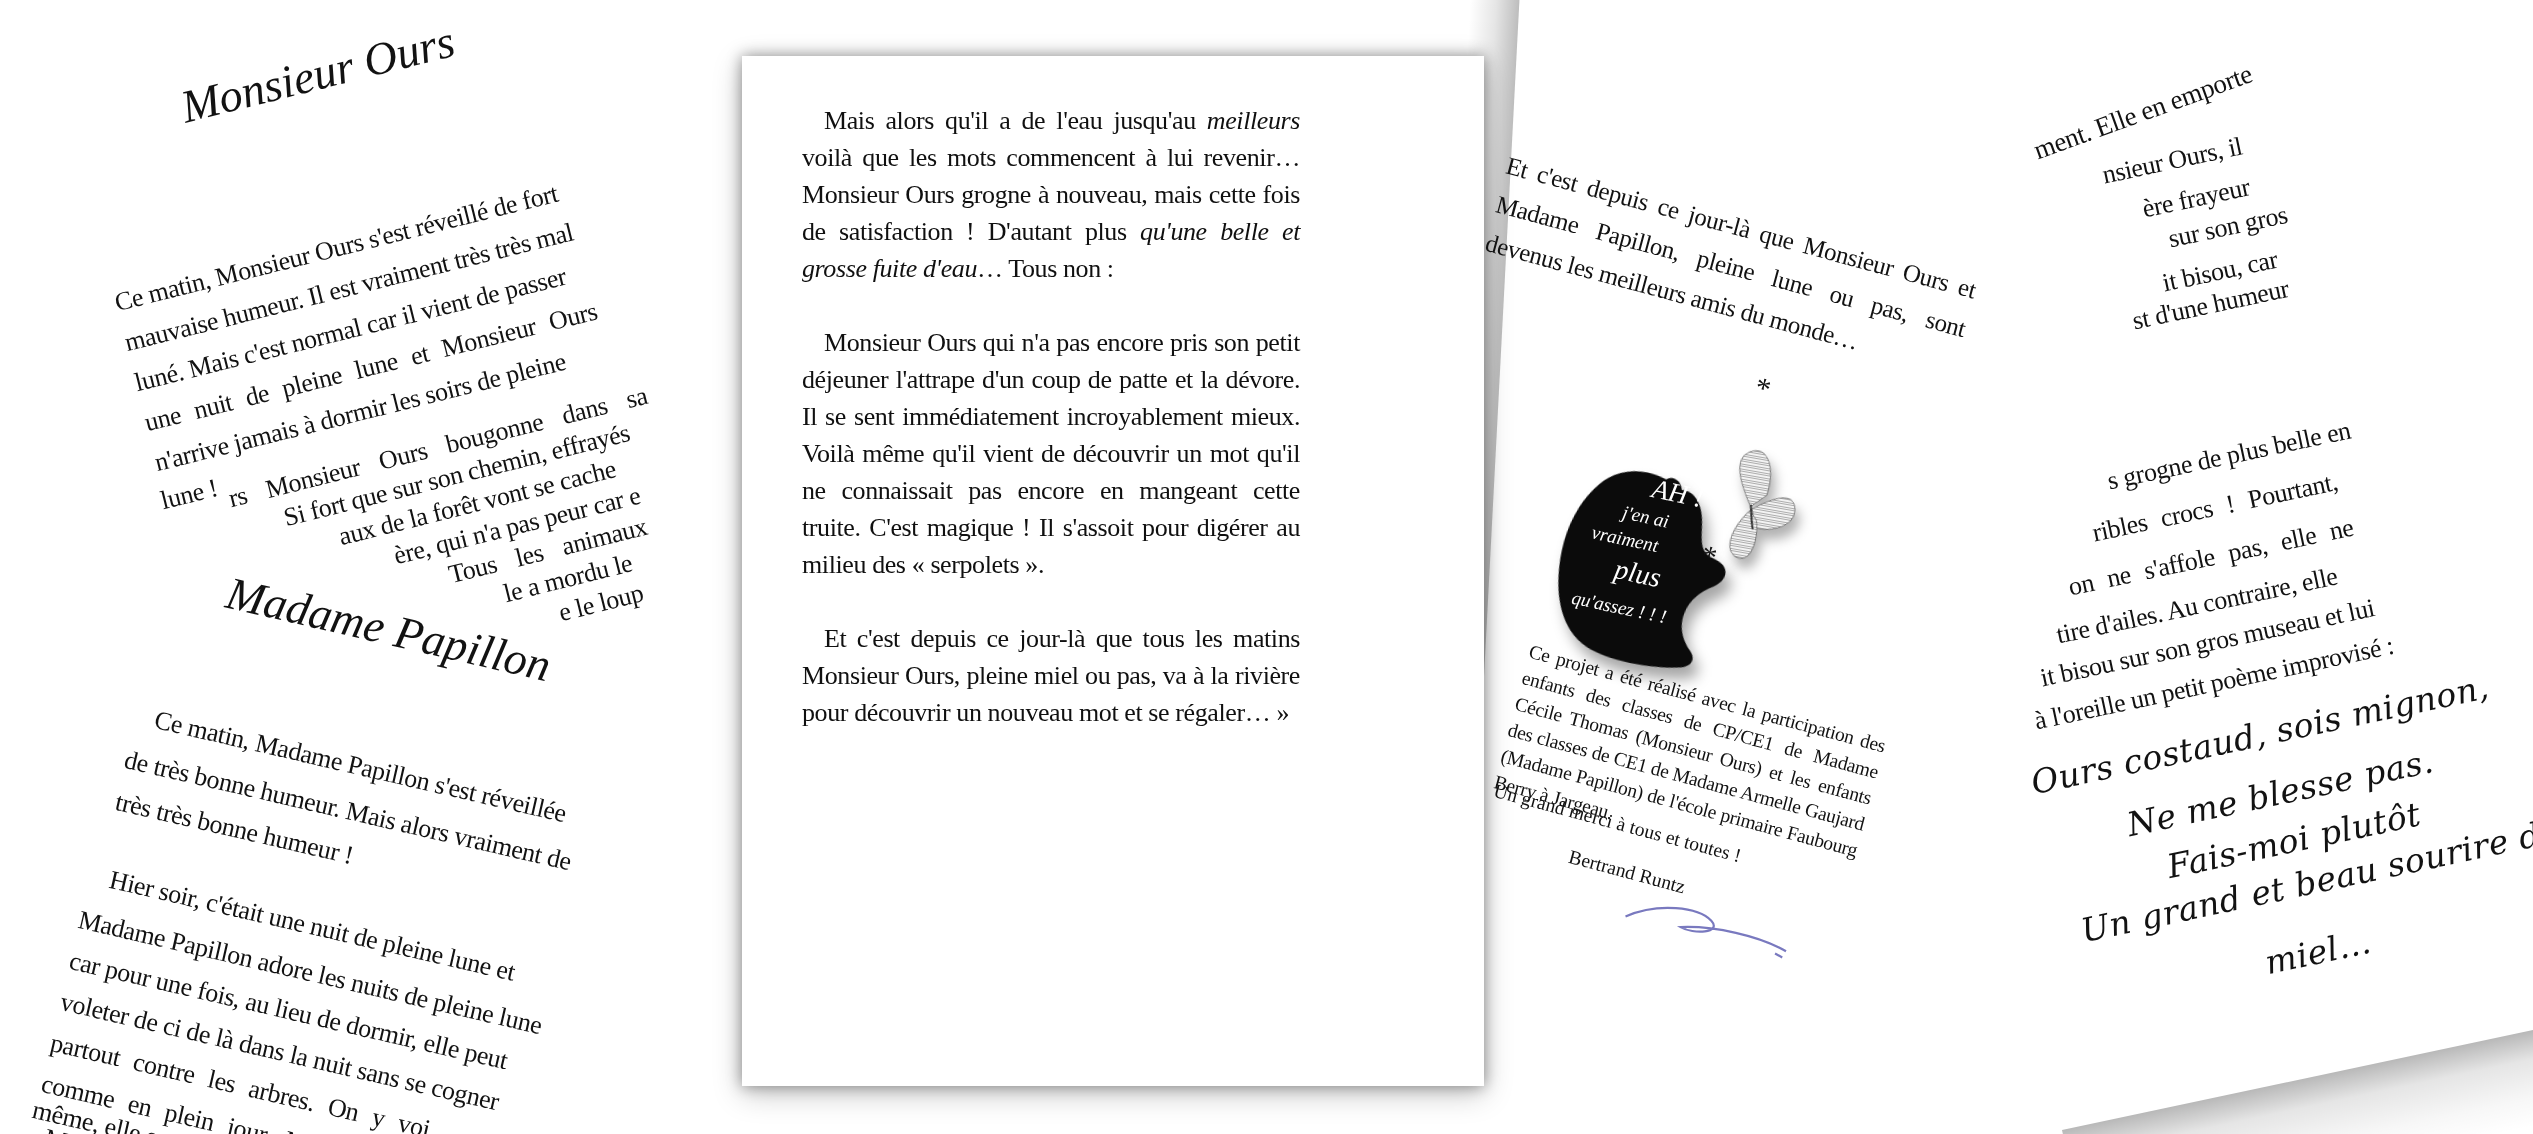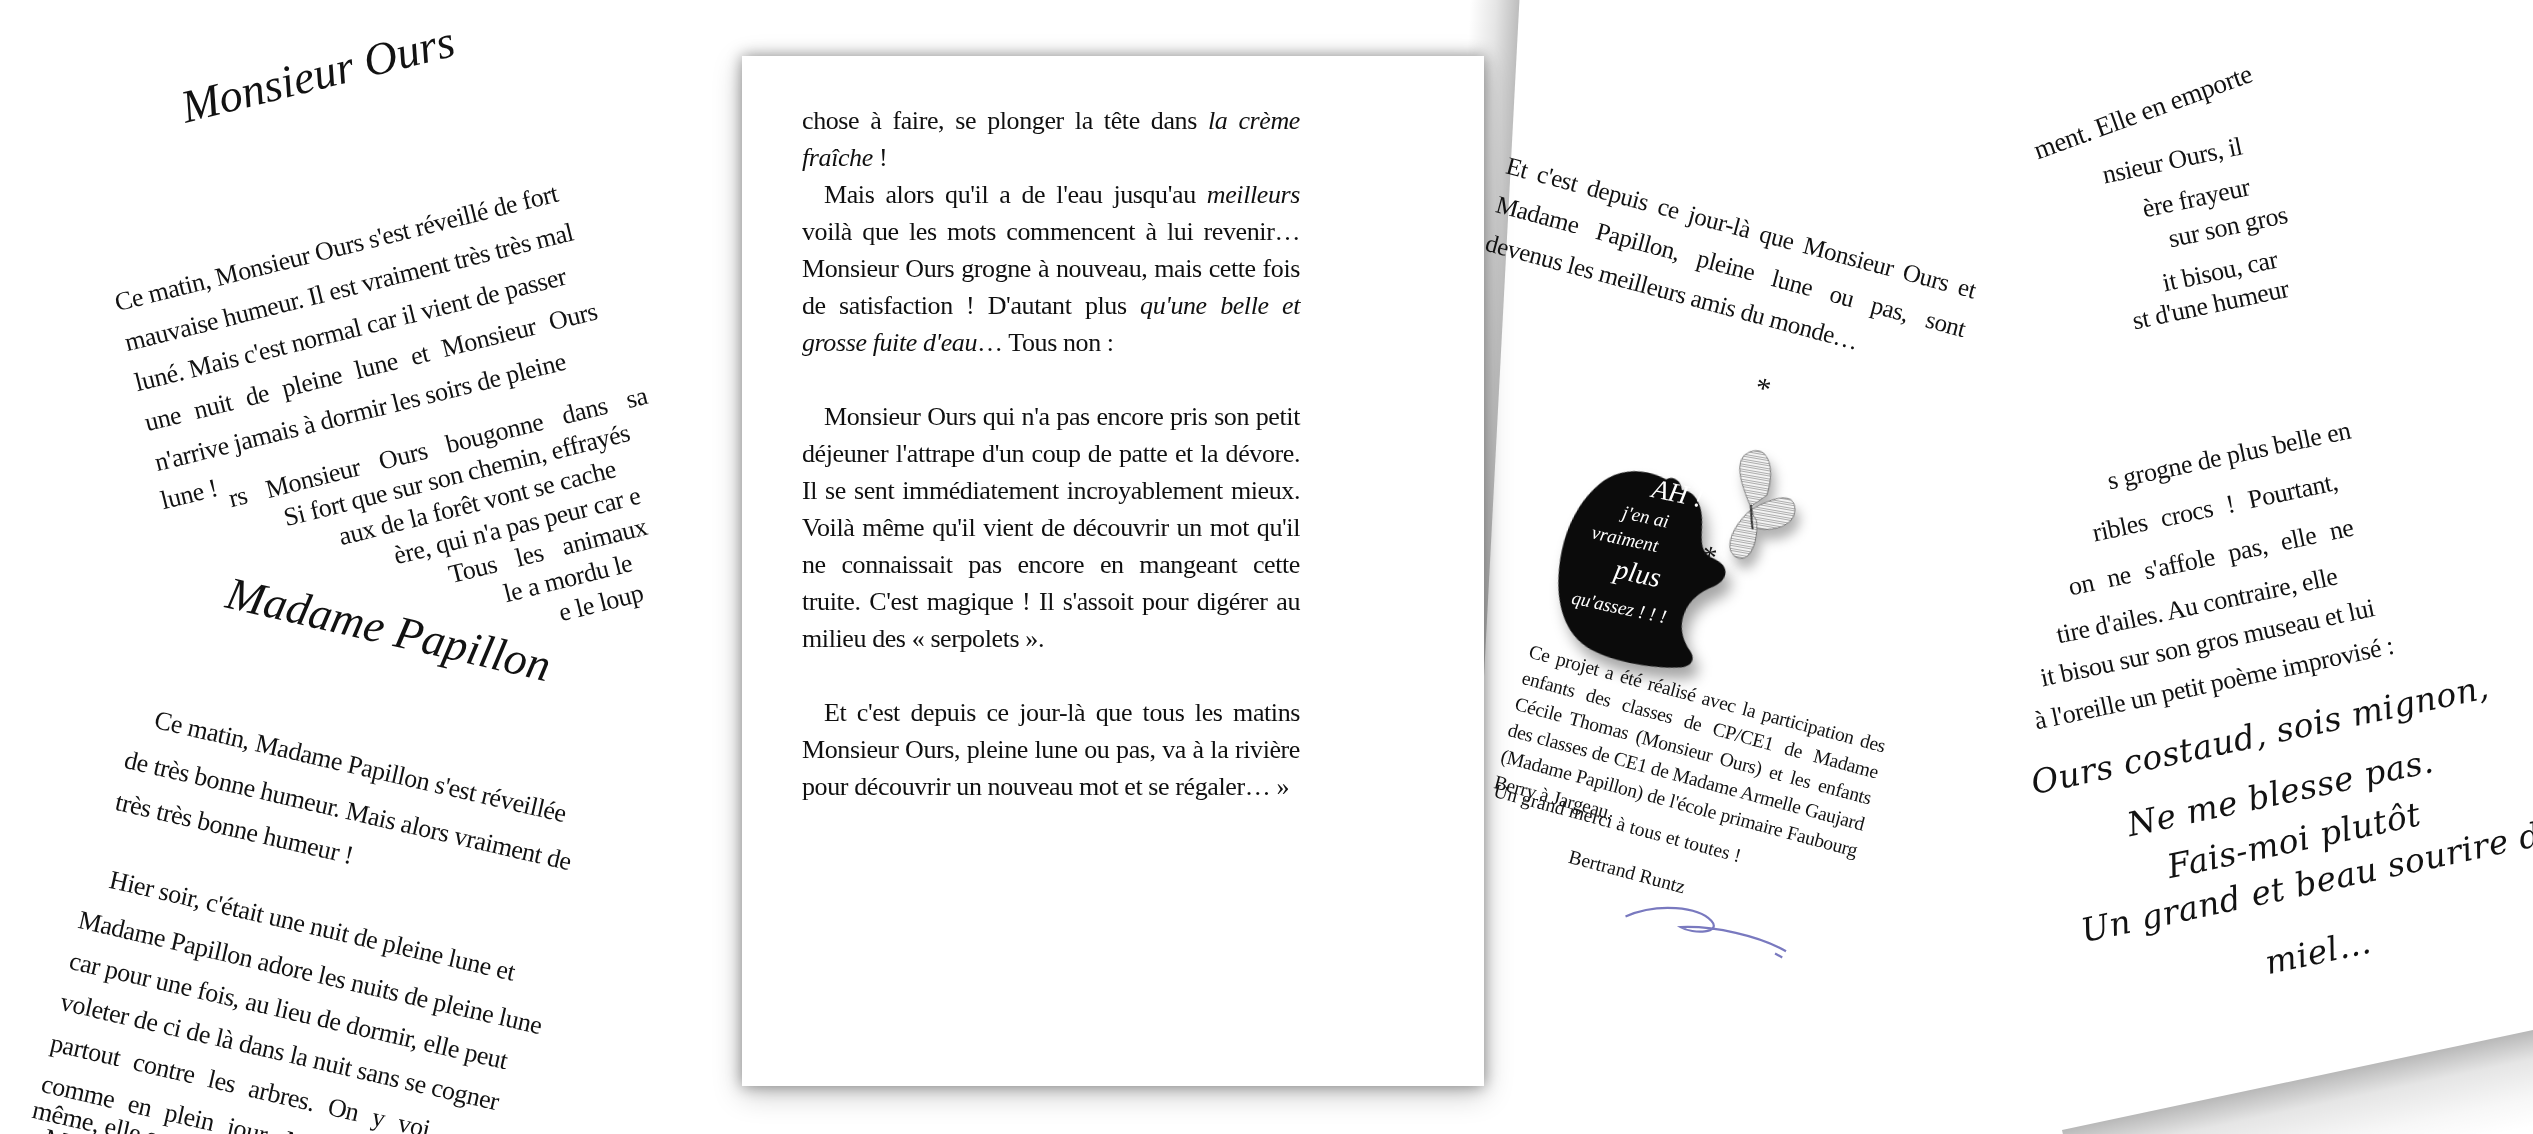--- a/index.html
+++ b/index.html
@@ -74,24 +74,23 @@
   <div class="ln r-p13 side" style="left:82px;top:906px;">Madame Papillon adore les nuits de pleine lune</div>
   <div class="ln r-p13 side" style="left:73px;top:947px;">car pour une fois, au lieu de dormir, elle peut</div>
   <div class="ln r-p13 side" style="left:64px;top:988px;">voleter de ci de là dans la nuit sans se cogner</div>
   <div class="ln r-p13 ws2 side" style="left:54px;top:1029px;">partout contre les arbres.  On y voi</div>
   <div class="ln r-p13 ws2 side" style="left:45px;top:1070px;">comme  en  plein  jour.  M</div>
   <div class="ln r-p13 side" style="left:36px;top:1096px;">même, elle est un</div>
   <div class="ln r-p13 side" style="left:48px;top:1124px;">M</div>
 
   <div class="page-center">
     <div class="inner">
-      <p><span>chose à faire, se plonger la tête dans </span><em>la crème fraîche</em><span> !</span></p>
       <p class="ind"><span>Mais alors qu'il a de l'eau jusqu'au </span><em>meilleurs</em><span> voilà que les mots commencent à lui revenir… Monsieur Ours grogne à nouveau, mais cette fois de satisfaction ! D'autant plus </span><em>qu'une belle et grosse fuite d'eau</em><span>… Tous non :</span></p>
       <p class="gap ind">Monsieur Ours qui n'a pas encore pris son petit déjeuner l'attrape d'un coup de patte et la dévore. Il se sent immédiatement incroyablement mieux. Voilà même qu'il vient de découvrir un mot qu'il ne connaissait pas encore en mangeant cette truite. C'est magique ! Il s'assoit pour digérer au milieu des « serpolets ».</p>
-      <p class="gap ind">Et c'est depuis ce jour-là que tous les matins Monsieur Ours, pleine lune ou pas, va à la rivière pour découvrir un nouveau mot et se régaler… »</p>
+      <p class="gap ind">Et c'est depuis ce jour-là que tous les matins Monsieur Ours, pleine miel ou pas, va à la rivière pour découvrir un nouveau mot et se régaler… »</p>
     </div>
   </div>
 
   <div class="edge-credits"></div>
   <div class="cred" style="left:1512px;top:146px;width:485px;font-size:25px;letter-spacing:-0.4px;line-height:40px;">Et c'est depuis ce jour-là que Monsieur Ours et Madame Papillon, pleine lune ou pas, sont devenus les meilleurs amis du monde…</div>
   <div class="ln r-p15 ast" style="left:1760px;top:370px;">*</div>
 
   <div class="bear-wrap">
     <svg width="200" height="215" viewBox="0 0 200 215" style="filter:drop-shadow(8px 10px 7px rgba(0,0,0,0.35));">
       <path fill="#0b0b0b" d="M96,16 C70,8 44,16 30,36 C12,60 6,92 9,122 C12,154 24,184 52,196 C76,206 122,204 148,197 C160,194 162,185 154,178 C145,170 139,158 141,144 C143,129 153,118 164,111 C174,104 176,94 169,88 C162,82 153,85 147,77 C139,65 143,47 132,32 C127,25 120,22 113,23 C111,13 99,10 95,17 Z"></path>

